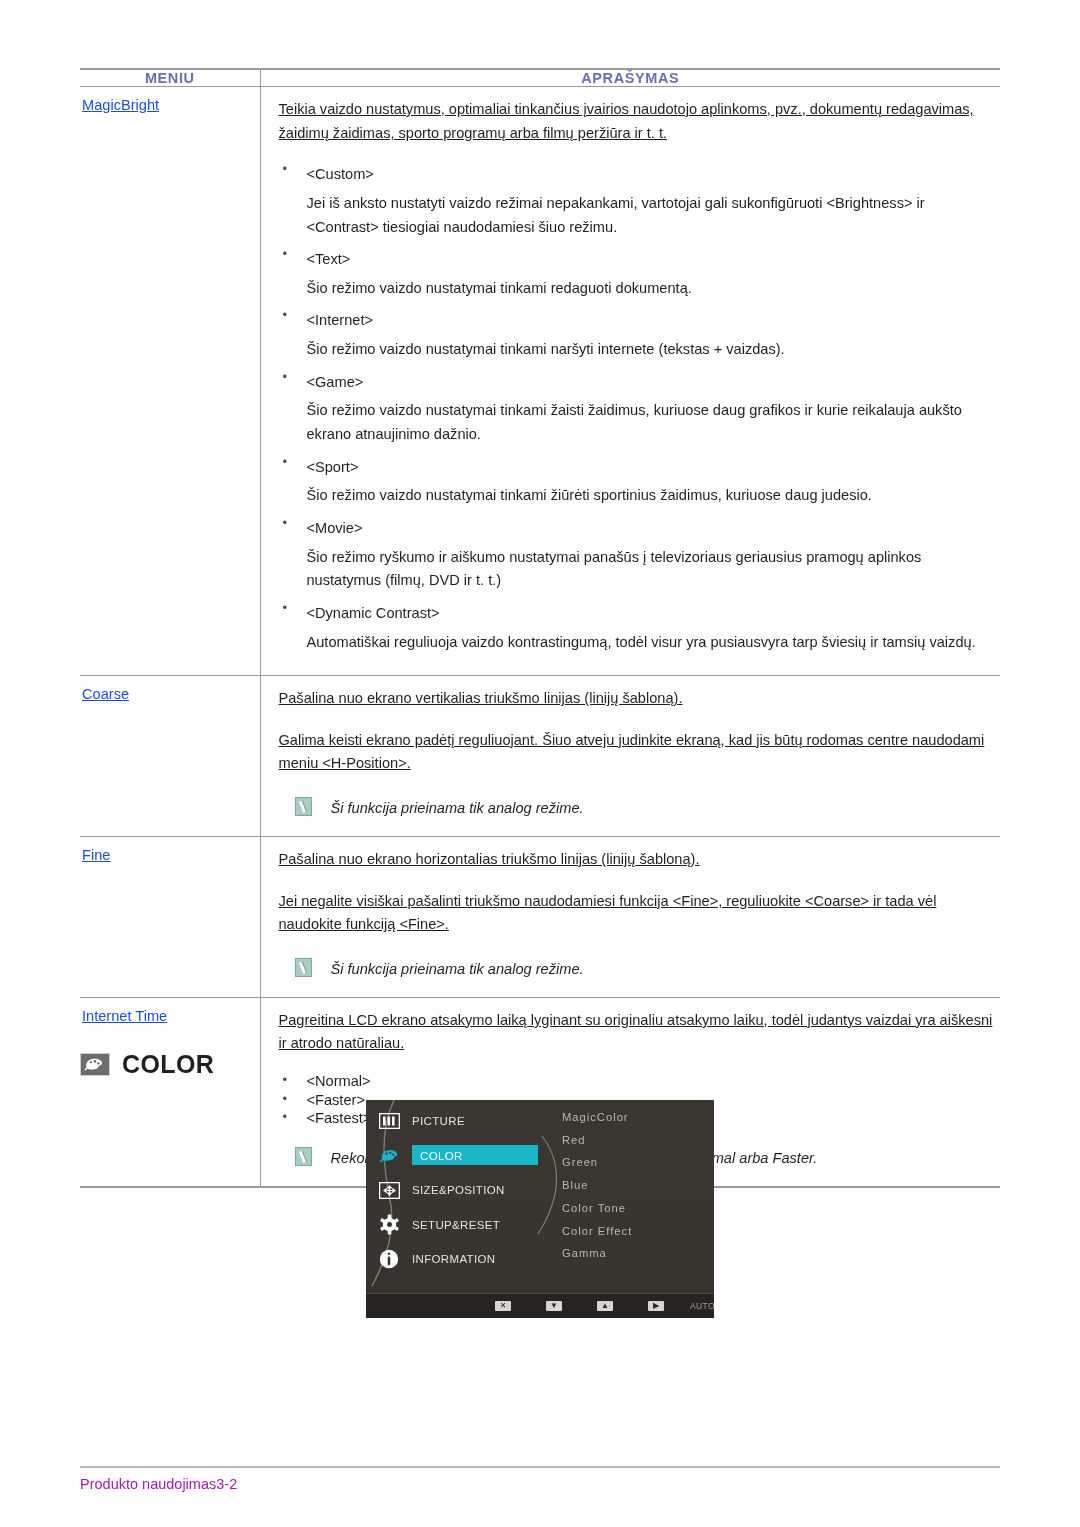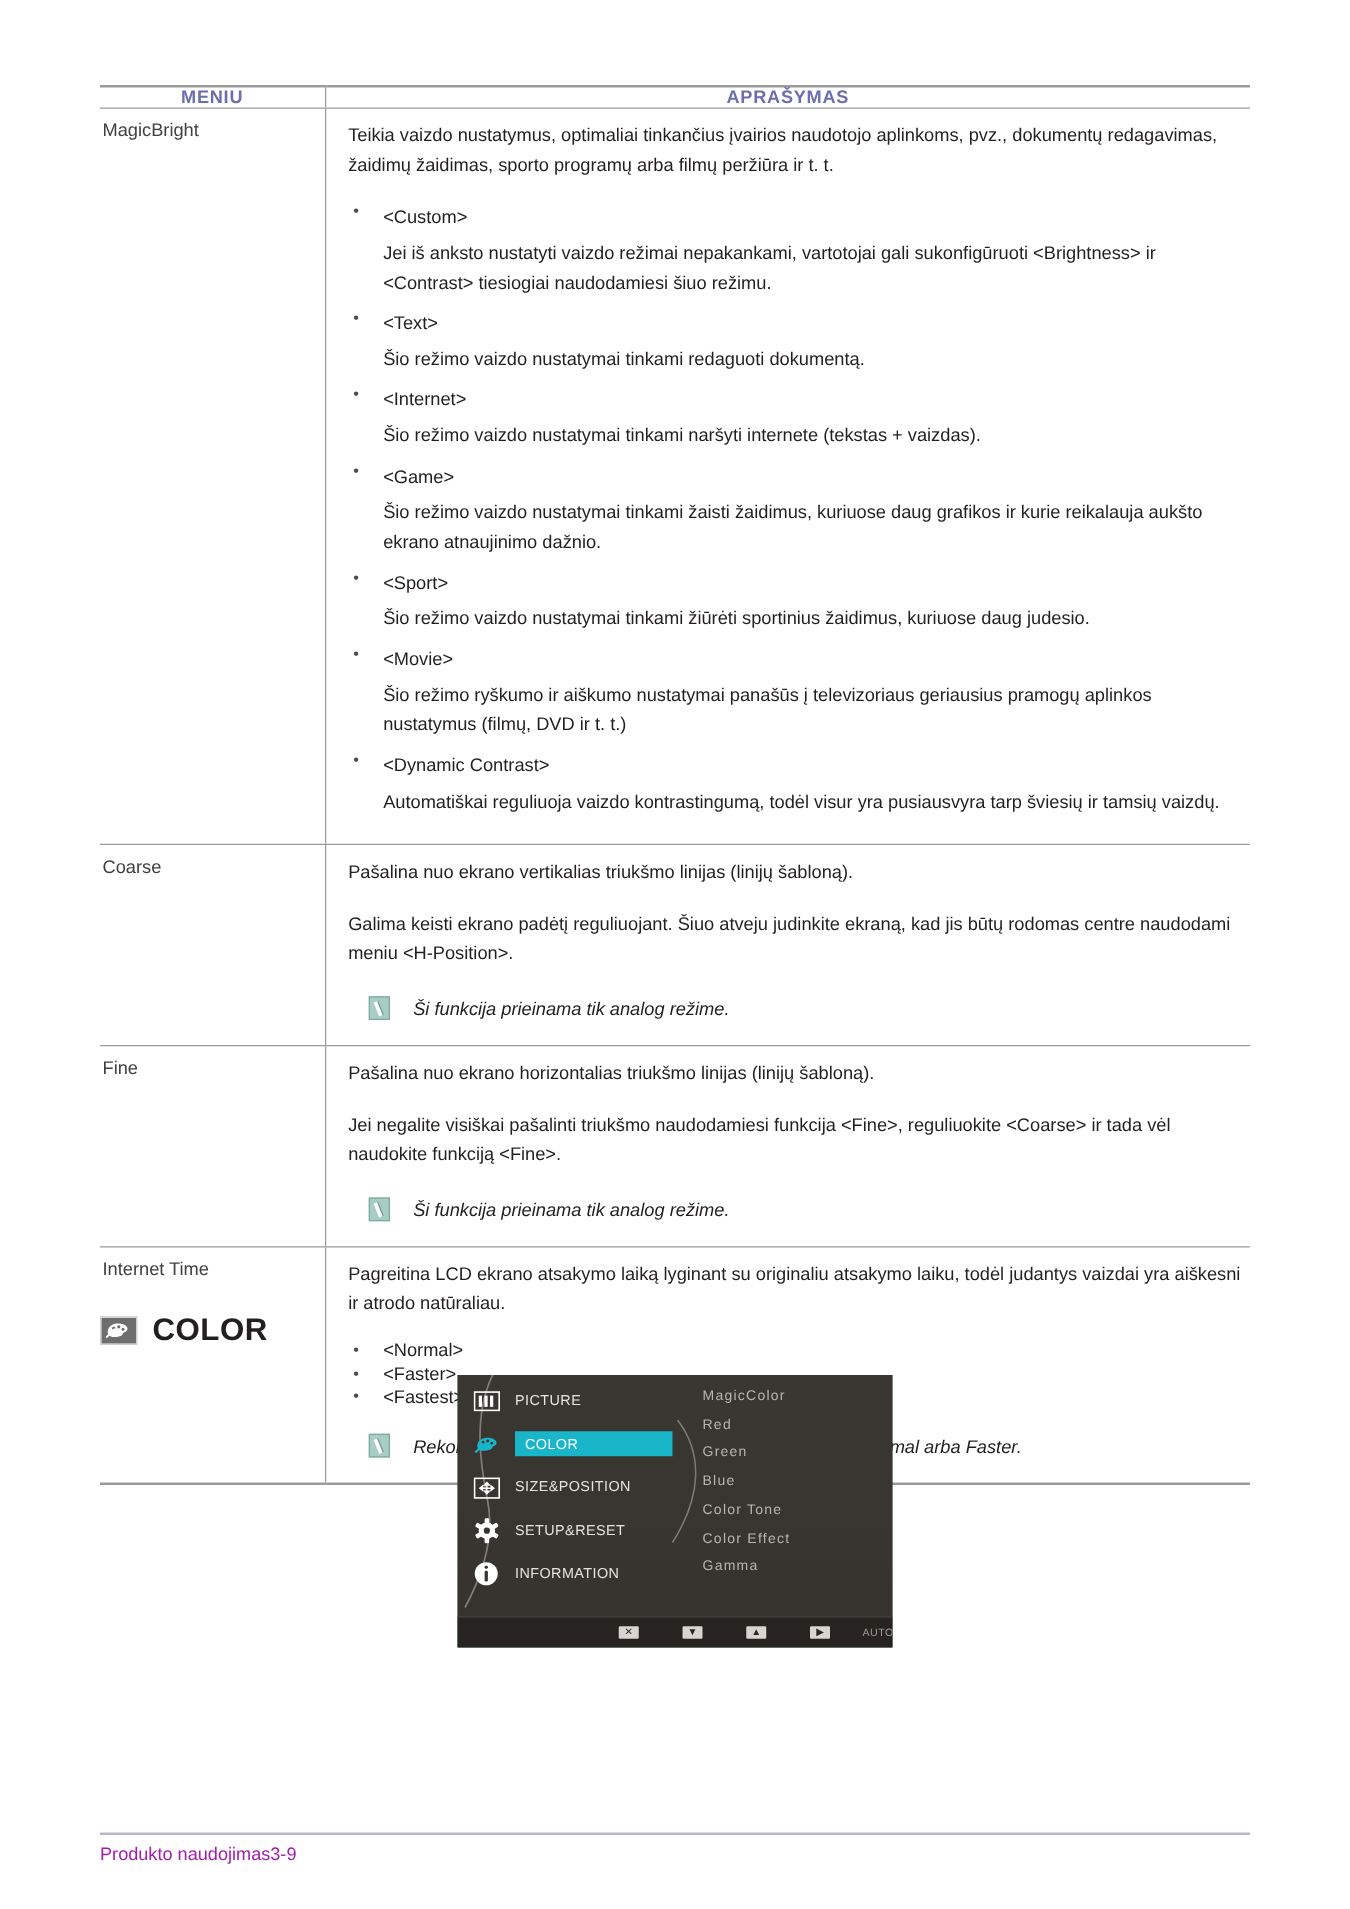--- a/index.html
+++ b/index.html
@@ -55,31 +55,33 @@
 
   tbody td {
     border-bottom: 1px solid #9b9b9b;
     font-size: 14.6px;
     line-height: 1.0;
   }
   tbody tr:last-child td { border-bottom: 2px solid #9b9b9b; }
 
   td.menu-cell {
     padding: 11px 8px 28px 2px;
-    color: #404040;
+    color: #1d4ed8;
     white-space: nowrap;
+    text-decoration: underline;
   }
   td.desc-cell {
     border-left: 1px solid #9b9b9b;
     padding: 11px 6px 12px 18px;
   }
 
   .para {
     margin: 0 0 18px 0;
     line-height: 1.62;
+    text-decoration: underline;
   }
   .para:last-child { margin-bottom: 0; }
 
   ul.bullets {
     list-style: none;
     margin: 0;
     padding: 0;
   }
   ul.bullets > li {
     position: relative;
@@ -511,16 +513,16 @@
           <span>▶</span>
         </span>
       <span class="osd-auto">AUTO</span>
 
     </div>
   </div>
 
   <div class="footer-rule"></div>
   <div class="footer">
     <span>Produkto naudojimas</span>
-    <span>3-9</span>
+    <span>3-2</span>
   </div>
 
 </div>
 
 </body></html>

